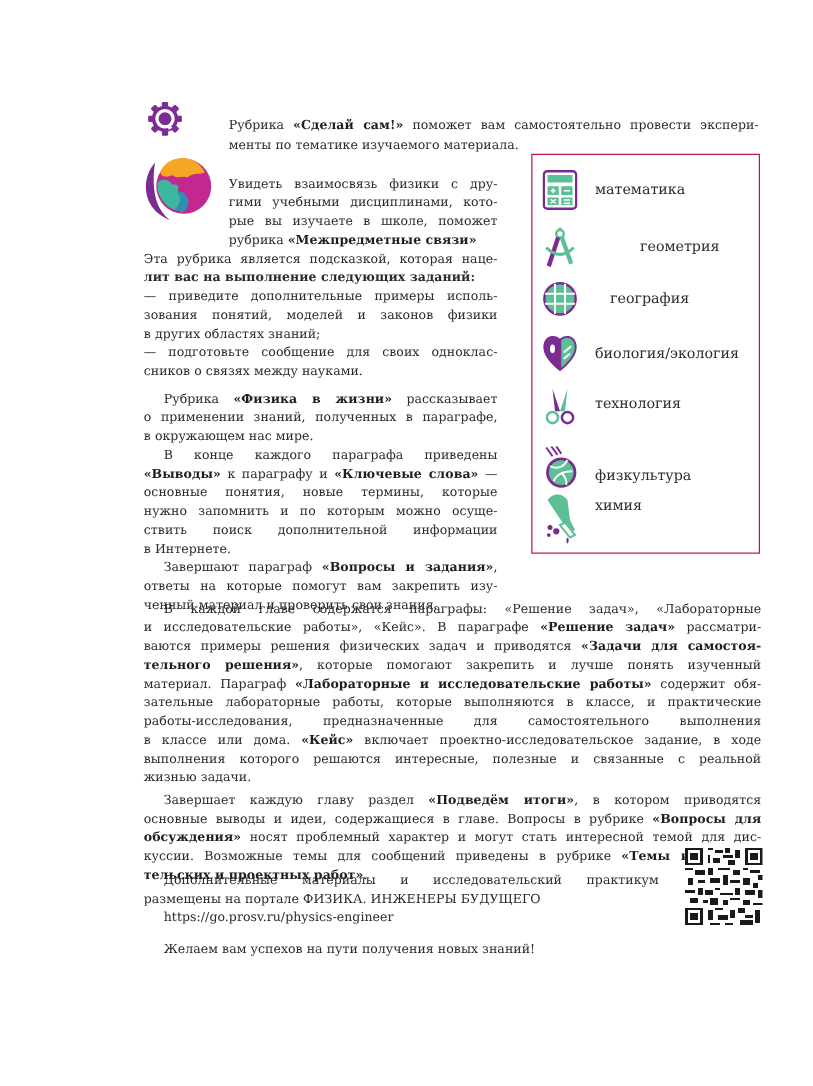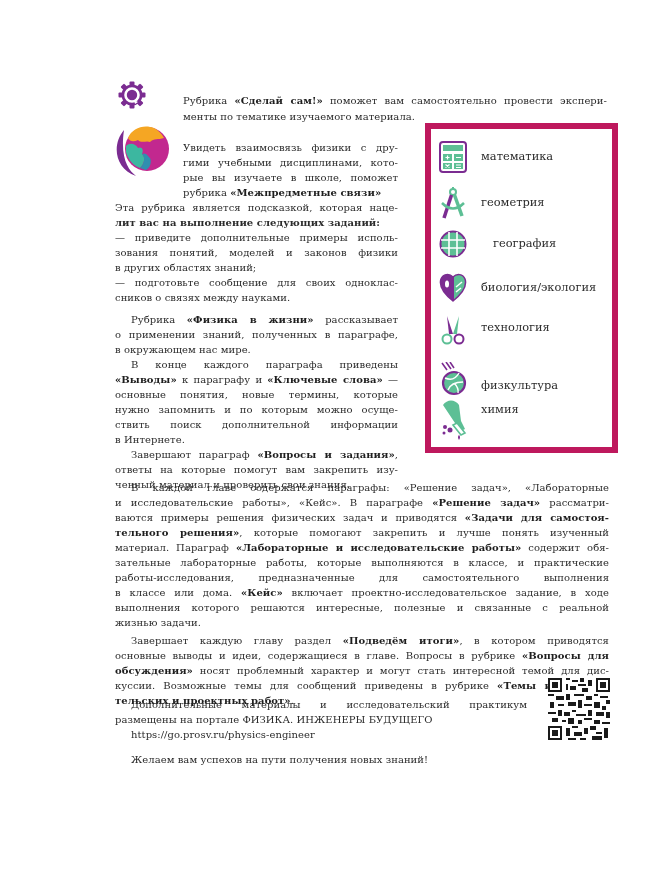--- a/index.html
+++ b/index.html
@@ -4,21 +4,21 @@
 <style>
   html, body { margin:0; padding:0; background:#ffffff; }
   body { width:650px; height:869px; position:relative; overflow:hidden;
          font-family:"DejaVu Serif","Liberation Serif",serif; color:#2b2b2b; }
   .p { position:absolute; font-size:10px; line-height:15.6px; letter-spacing:0.05px;margin-top:16px; }
   .j { text-align:justify; text-align-last:justify; }
   .nl { text-align:left; text-align-last:left; }
   b { font-weight:bold; color:#1e1e1e; }
   .icon { position:absolute; }
   .box { position:absolute; left:425px; top:123px; width:181px; height:318px;
-         border:6px solid #be185d; box-sizing:content-box; }
+         border:1px solid #be185d; box-sizing:content-box; }
   .row { position:absolute; left:8px; display:flex; align-items:center; }
   .row .lbl { position:absolute; left:42px; font-size:11.4px; white-space:nowrap; color:#2b2b2b; }
   .qr { position:absolute; left:548px; top:678px; width:62px; height:62px; }
 </style>
 </head>
 <body>
 
 <div class="icon" style="left:117px;top:80px;width:30px;height:30px;">
   <svg width="30" height="30" viewBox="0 0 30 30">
     <g fill="#7b2c91">
@@ -103,21 +103,21 @@
   <div class="row" style="top:57px;">
     <span class="icon" style="position:relative;">
       <svg width="28" height="34" viewBox="0 0 28 34">
         <circle cx="14" cy="6" r="3" fill="none" stroke="#5dbf95" stroke-width="2"></circle>
         <path d="M14 1v2" stroke="#5dbf95" stroke-width="2"></path>
         <path d="M12.5 9 L5 32" stroke="#7b2c91" stroke-width="3.5"></path>
         <path d="M15.5 9 L23 30" stroke="#5dbf95" stroke-width="3.5"></path>
         <path d="M3 17 Q14 28 25 17" fill="none" stroke="#5dbf95" stroke-width="2.5"></path>
       </svg>
     </span>
-    <span class="lbl" style="top:9px;">геометрия</span>
+    <span class="lbl" style="top:9px;margin-left:36px;">геометрия</span>
   </div>
   <div class="row" style="top:101px;">
     <span class="icon" style="position:relative;">
       <svg width="28" height="28" viewBox="0 0 28 28">
         <circle cx="14" cy="14" r="12.5" fill="#5dbf95" stroke="#7b2c91" stroke-width="2"></circle>
         <path d="M2 10h24M2 18h24M10 2v24M18 2v24" stroke="#fff" stroke-width="1.6"></path>
       </svg>
     </span>
     <span class="lbl" style="top:6px;margin-left:12px;">география</span>
   </div>

